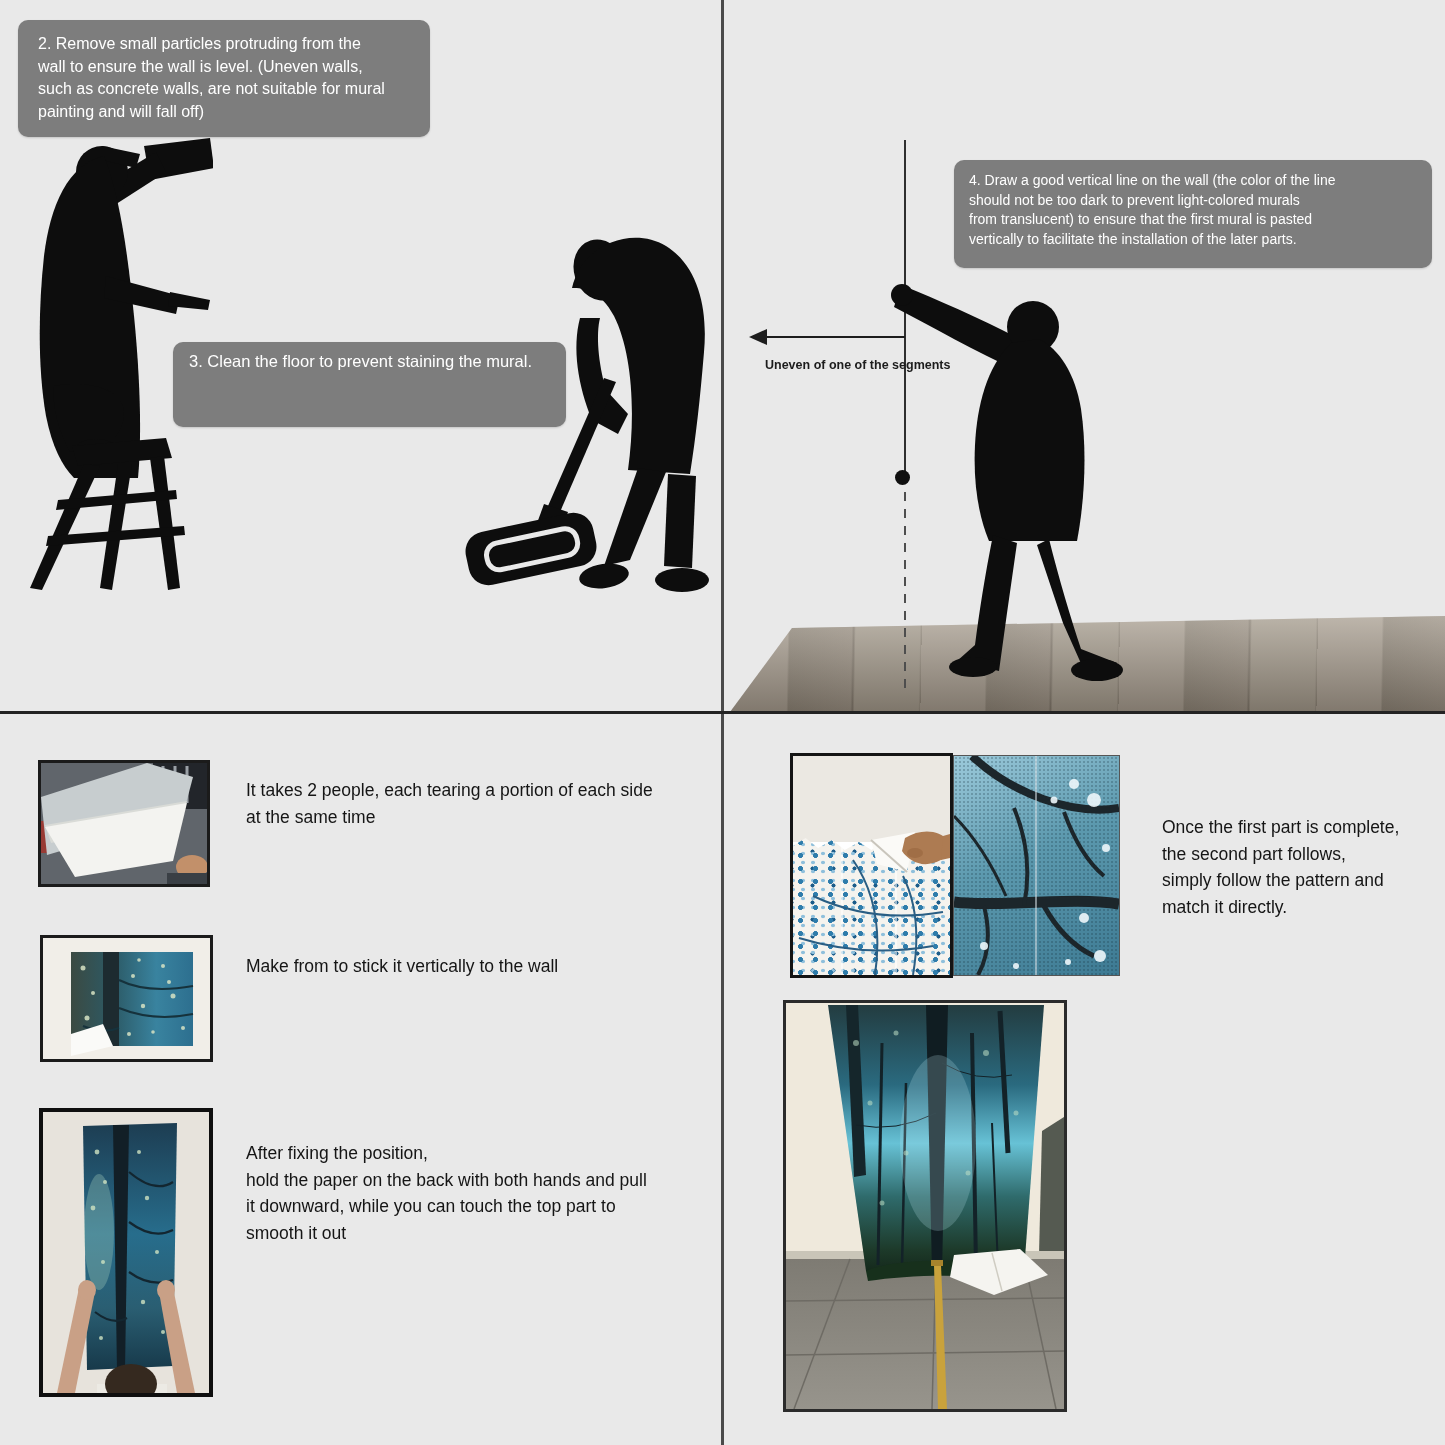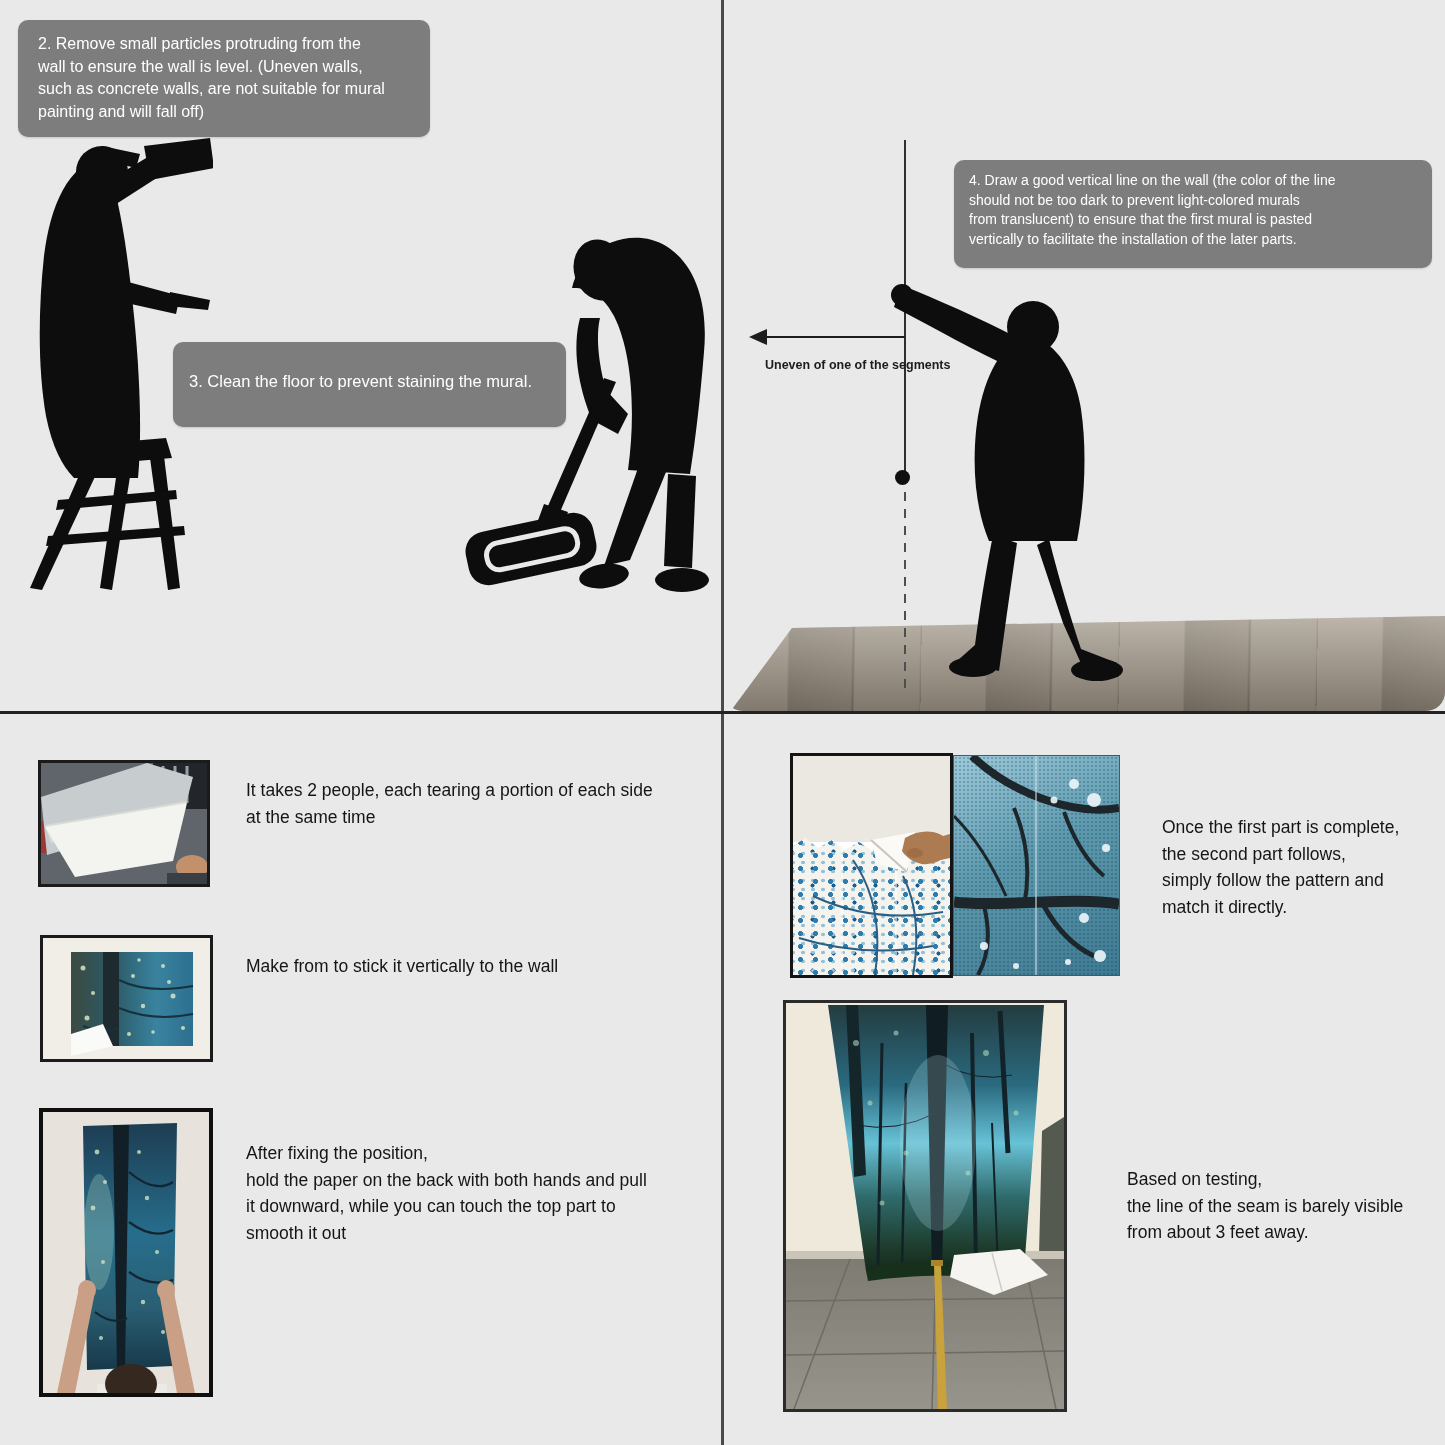--- a/index.html
+++ b/index.html
@@ -1,34 +1,34 @@
 <!DOCTYPE html>
 <html><head>
 <meta charset="utf-8">
 <style>
   html,body{margin:0;padding:0;background:#cfcfcf;}
   #canvas{
     position:relative;width:1445px;height:1445px;background:#e9e9e9;
     font-family:"Liberation Sans", sans-serif;overflow:hidden;
   }
   .abs{position:absolute;}
-  .quad{position:absolute;overflow:hidden;border-radius:19px;}
+  .quad{position:absolute;overflow:hidden;}
   #q-tl{left:0;top:0;width:721px;height:711px;}
   #q-tr{left:724px;top:0;width:721px;height:711px;}
   #q-bl{left:0;top:714px;width:721px;height:731px;}
   #q-br{left:724px;top:714px;width:721px;height:731px;margin-left:24px;}
   #divider-v{left:721px;top:0;width:3px;height:1445px;background:#4a4a4a;z-index:40;}
   #divider-h{left:0;top:711px;width:1445px;height:3px;background:#232323;z-index:40;}
 
   .tooltip{
     position:absolute;background:#7d7d7d;border-radius:10px;color:#ffffff;
     white-space:pre;box-sizing:border-box;box-shadow:0 1px 2px rgba(0,0,0,0.15);
   }
   #tip2{left:18px;top:20px;width:412px;height:117px;padding:13px 20px;font-size:16px;line-height:1.42;}
-  #tip3{left:173px;top:342px;width:393px;height:85px;padding:30px 16px;font-size:16.5px;}
+  #tip3{left:173px;top:342px;width:393px;height:85px;padding:10px 16px;font-size:16.5px;}
   #tip4{left:230px;top:160px;width:478px;height:108px;padding:11px 15px;font-size:14px;line-height:1.4;}
 
   .caption{position:absolute;color:#151515;white-space:pre;font-size:17.5px;line-height:1.52;}
   #cap-tear{left:246px;top:63px;}
   #cap-stick{left:246px;top:239px;}
   #cap-hold{left:246px;top:426px;}
   #cap-match{left:414px;top:100px;}
   #cap-seam{left:379px;top:452px;}
 
   
@@ -374,20 +374,17 @@
             <circle cx="96" cy="200" r="2.5"></circle>
         </g>
         <path d="M80,268 C110,254 200,254 238,268 L236,278 C180,270 122,272 82,278 Z" fill="#17301c"></path>
         <polygon points="168,252 234,246 262,272 208,292 164,274" fill="#f5f4f0"></polygon>
         <path d="M206,250 L216,288" stroke="#cfccc2" stroke-width="1.5"></path>
         <polygon points="148,262 155,262 161,406 152,406" fill="#c9a23c"></polygon>
         <rect x="145" y="257" width="12" height="6" fill="#a8842c"></rect>
       </svg>
     </div>
 
-    <div class="caption" id="cap-seam">Based on testing,
-the line of the seam is barely visible
-from about 3 feet away.</div>
   </section>
 
   <div class="abs" id="divider-v"></div>
   <div class="abs" id="divider-h"></div>
 </div>
 
 </body></html>

